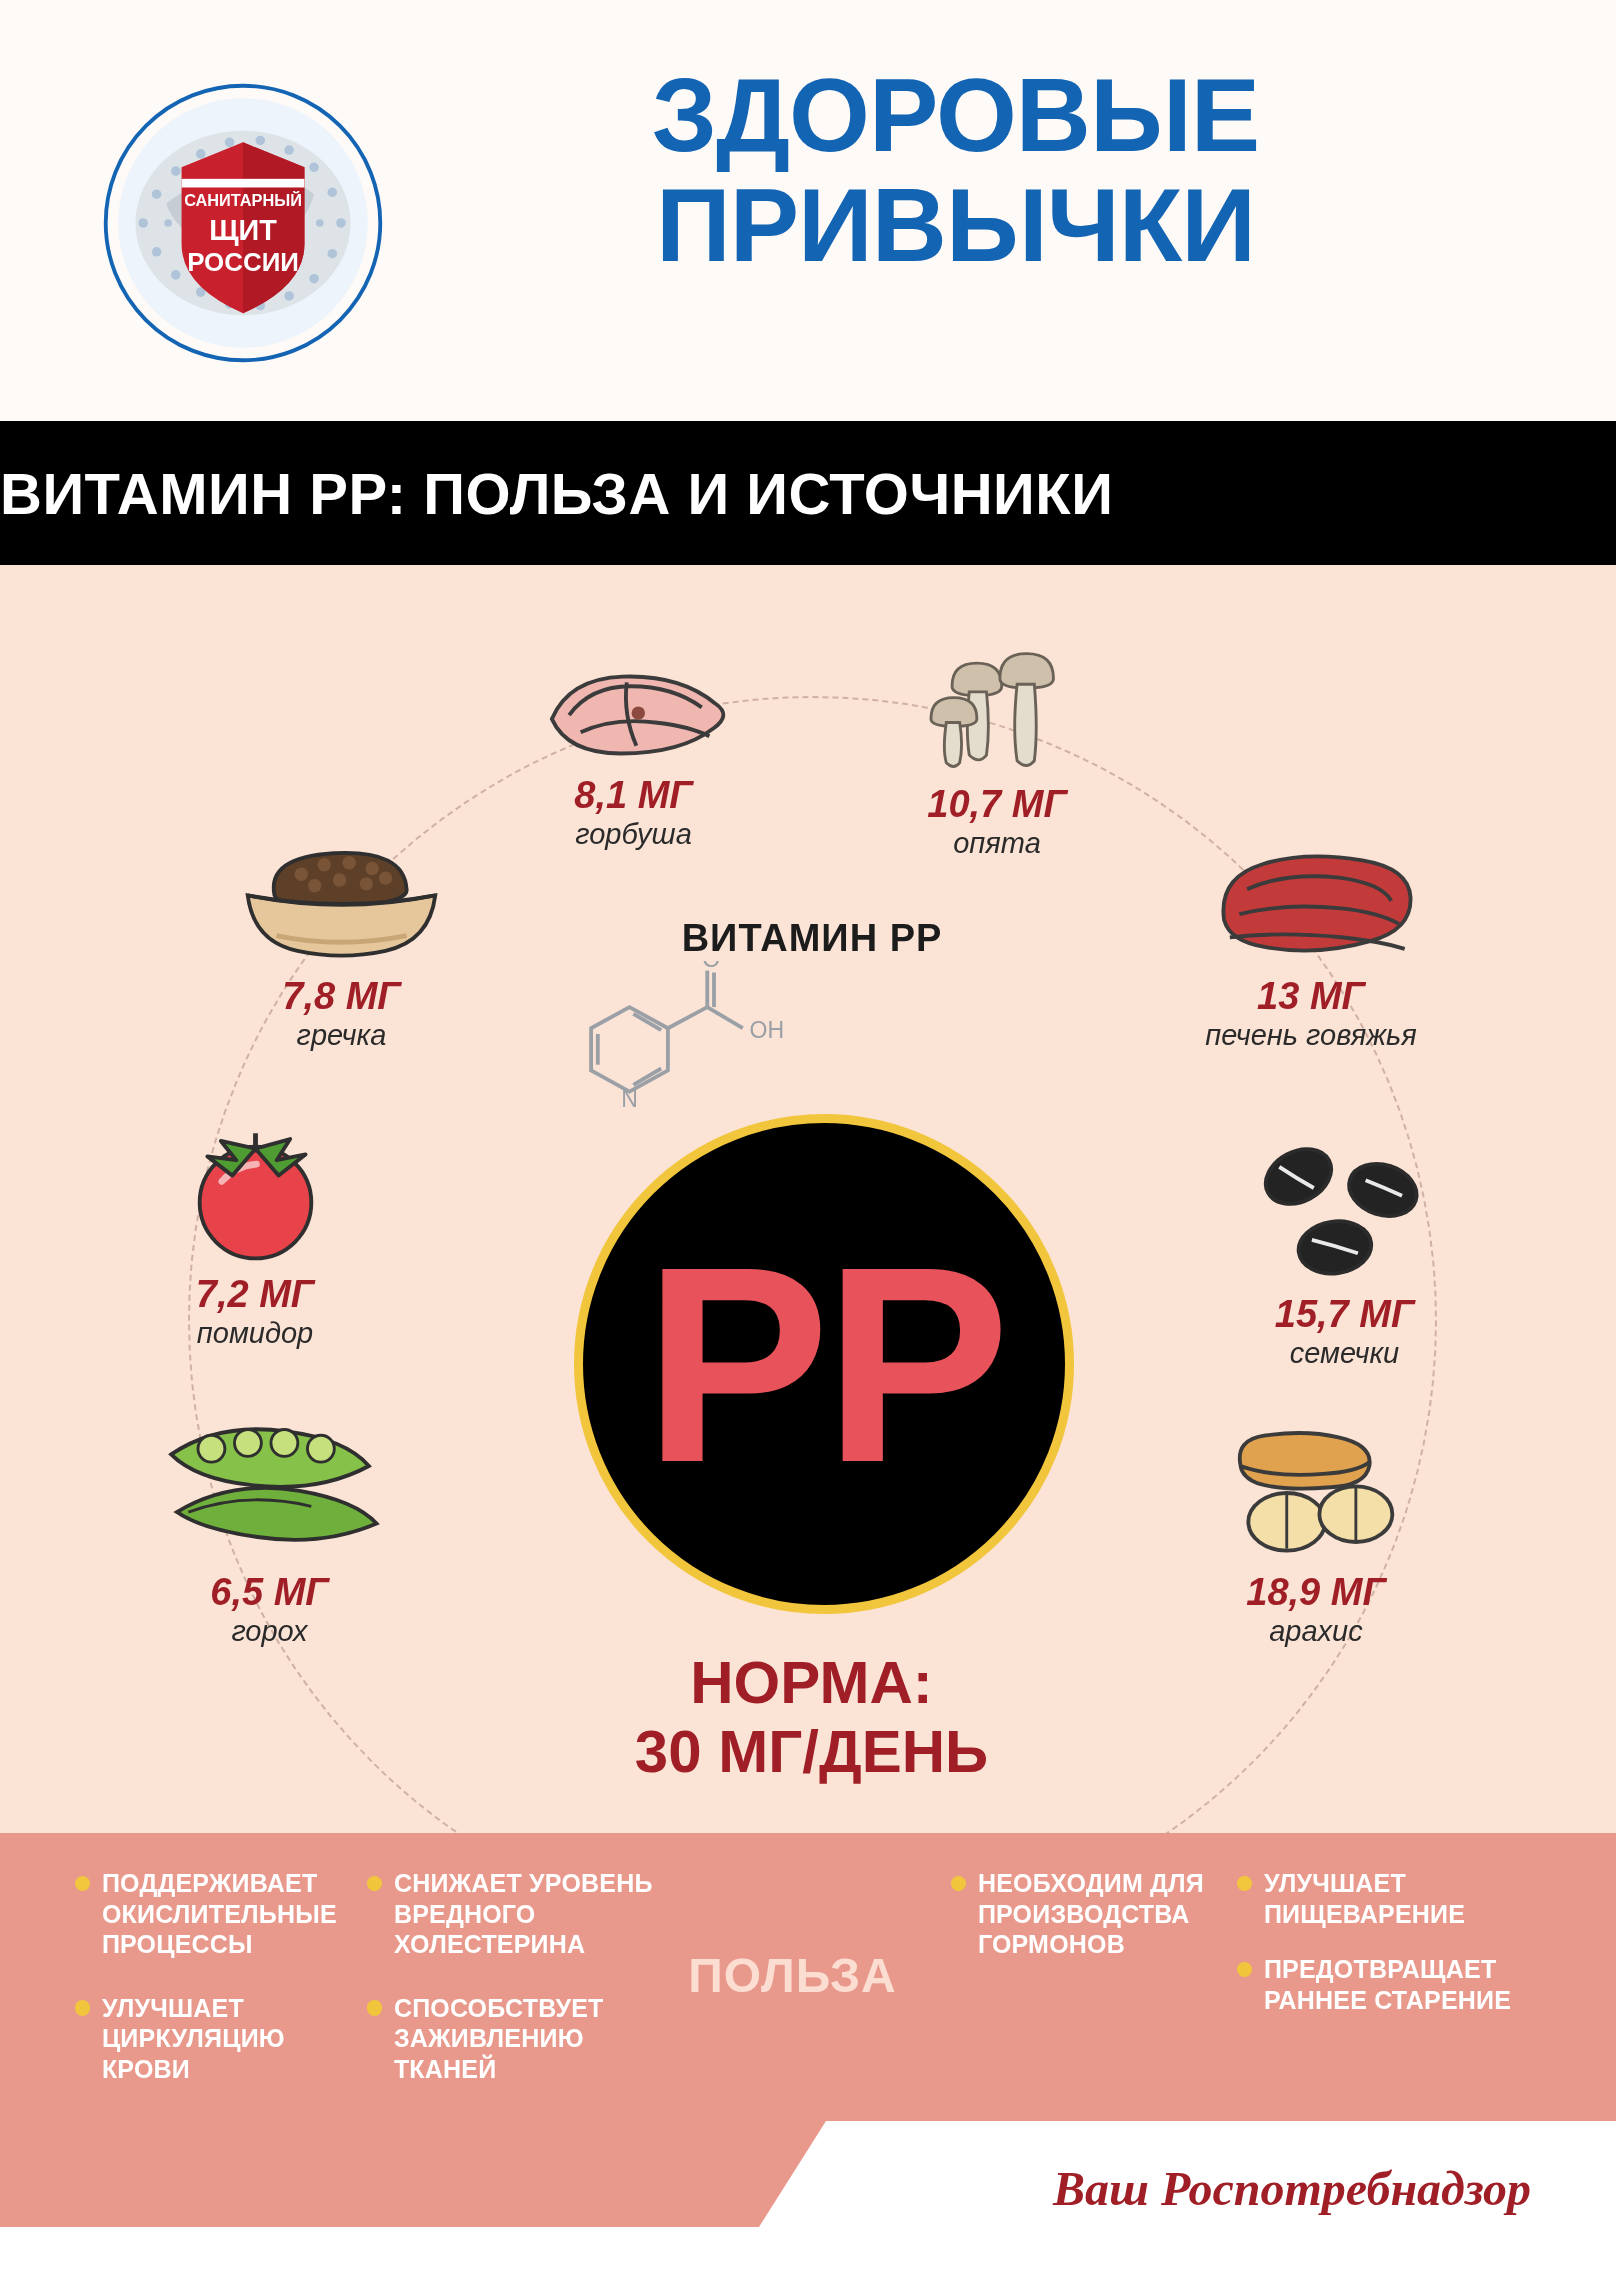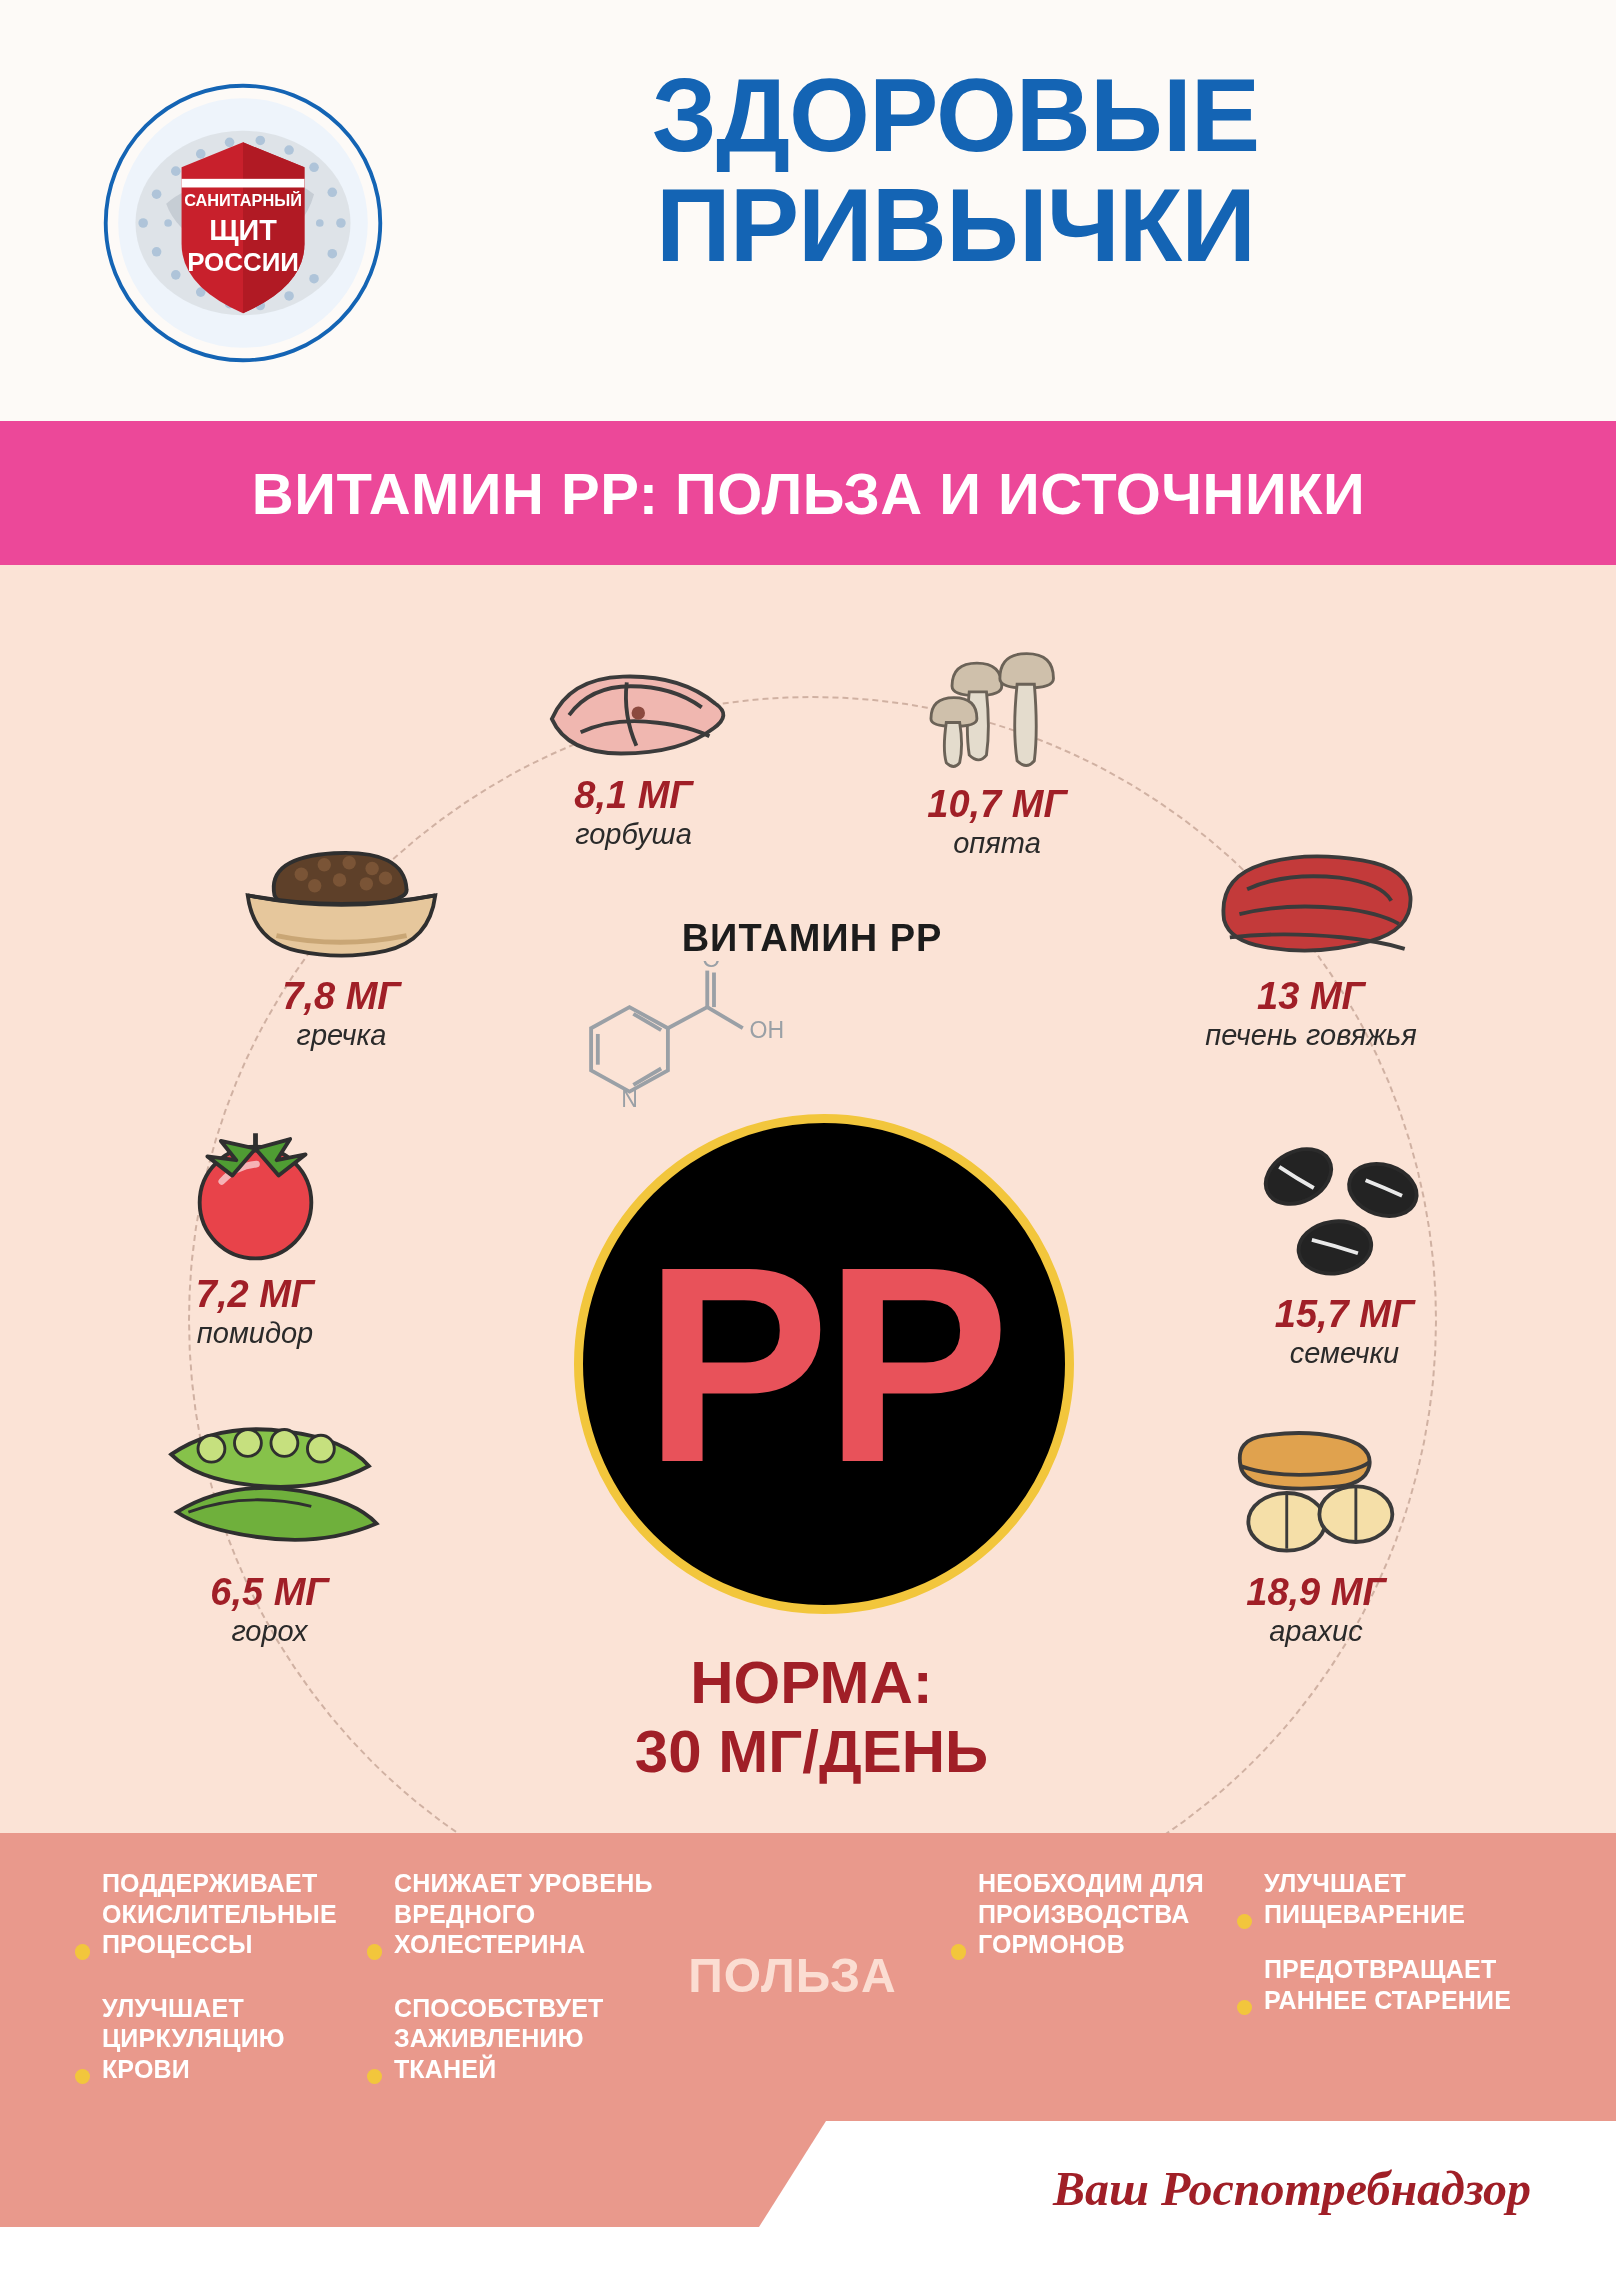--- a/index.html
+++ b/index.html
@@ -48,24 +48,23 @@
     letter-spacing: -1px;
     font-family: "Liberation Sans", sans-serif;
   }
 
   
   .banner {
     position: absolute;
     left: 0; top: 421px;
     width: 1617px;
     height: 144px;
-    background: #ec4899;
+    background: #000000;
     display: flex;
     align-items: center;
-    justify-content: center;
   }
   .banner-text {
     color: #ffffff;
     font-size: 58px;
     font-weight: bold;
     letter-spacing: 0.5px;
   }
 
   
   .main {
@@ -177,21 +176,21 @@
     width: 1617px;
     height: 288px;
     background: #e9998c;
   }
   .benefit-col {
     position: absolute;
     top: 35px;
   }
   .bullet-line {
     display: flex;
-    align-items: flex-end;
+    align-items: flex-start;
     margin-bottom: 21px;
   }
   .dot {
     width: 15.4px;
     height: 15.4px;
     background: #f2c63c;
     border-radius: 50%;
     margin-top: 7.7px;
     margin-right: 11.5px;
     flex: 0 0 15.4px;

